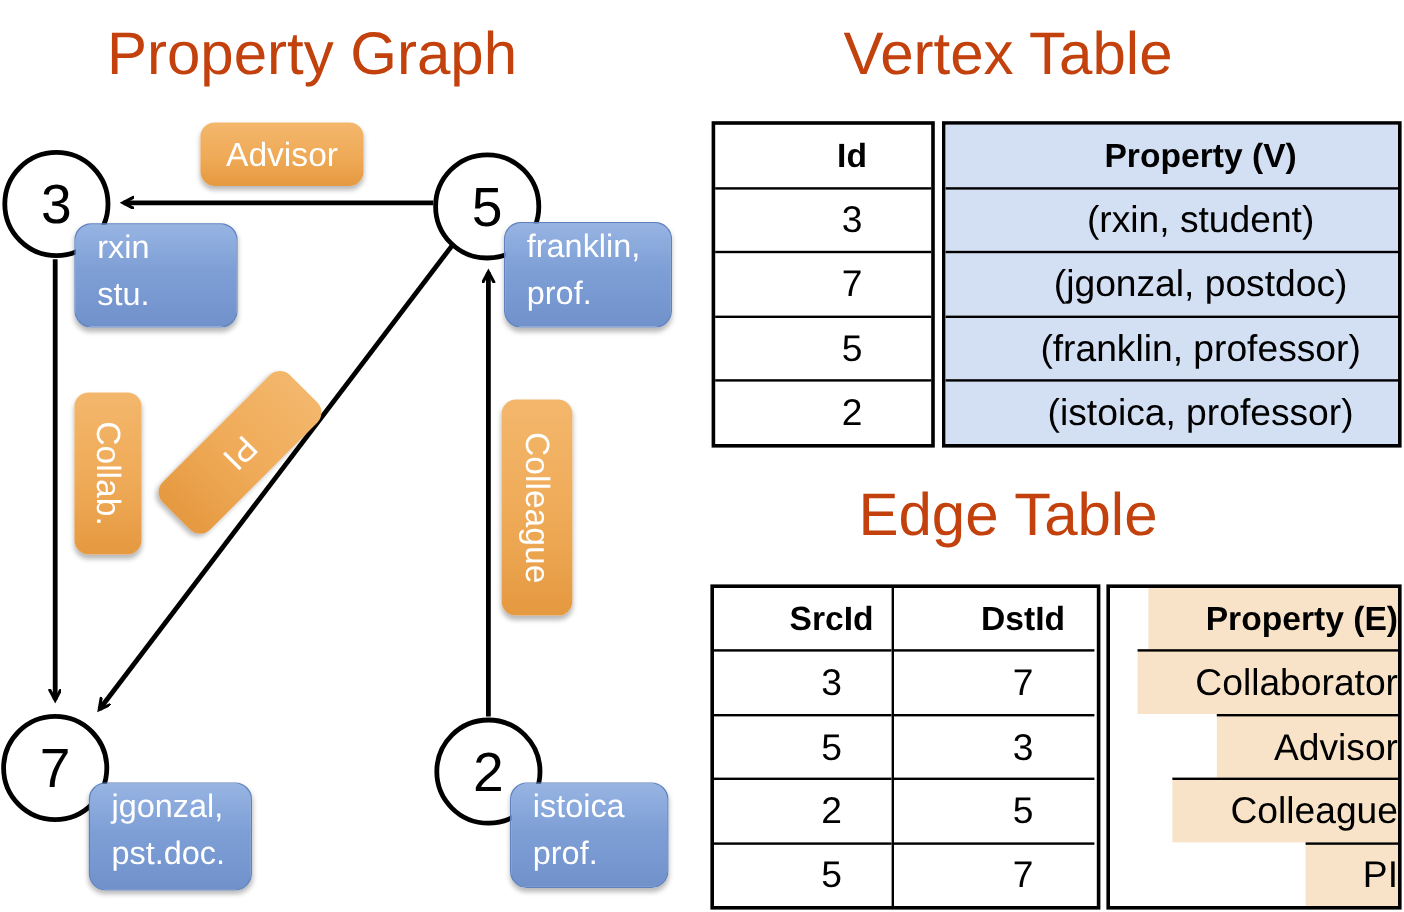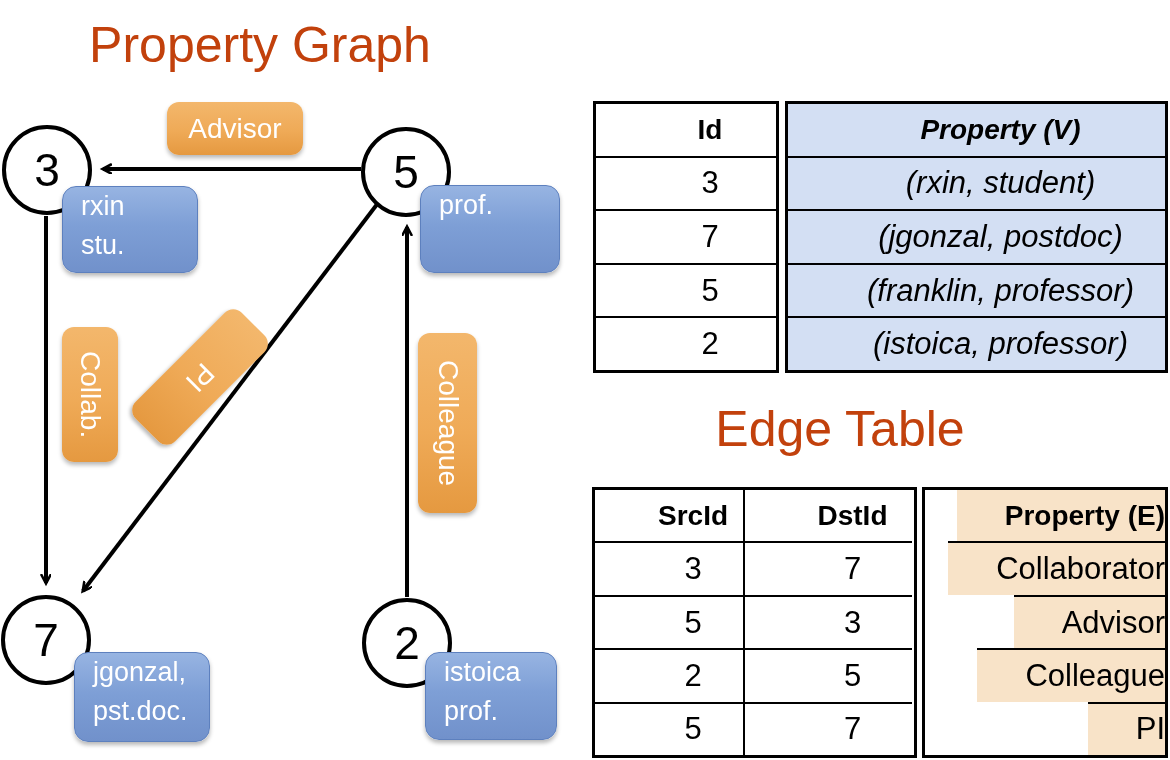--- a/index.html
+++ b/index.html
@@ -39,21 +39,21 @@
   .tcol{
     position:absolute;border:3px solid #000;box-sizing:border-box;
     display:flex;flex-direction:column;background:#fff;
   }
   .tcol .cell{
     flex:1;display:flex;align-items:center;justify-content:center;
     font-size:31px;box-sizing:border-box;padding-left:48px;
   }
   .tcol .cell + .cell{border-top:2px solid #000;}
   .tcol .cell.hdr{font-weight:bold;font-size:28px;}
-  .bluefill .cell{background:#d3dff3;font-style:italic;}
+  .bluefill .cell{background:#d3dff3;}
   .tanfill .cell{background:#f8e3c8;}
   .split{flex-direction:row;}
   .split .subcol{display:flex;flex-direction:column;flex:none;box-sizing:border-box;}
   .split .subcol + .subcol{border-left:2px solid #000;}
   .split .subcol .cell{flex:1;}
   svg.edges{position:absolute;left:0;top:0;}
 </style>
 </head>
 <body>
 
@@ -84,20 +84,21 @@
     </div>
   <div class="node" style="left:362px;top:598px;">
       <span>2</span>
     </div>
 
   <div class="vbox" style="left:62px;top:186px;width:136px;height:87px;">
     <div>rxin</div>
     <div>stu.</div>
   </div>
   <div class="vbox" style="left:420px;top:185px;width:140px;height:88px;">
+    <div>franklin,</div>
     <div>prof.</div>
   </div>
   <div class="vbox" style="left:74px;top:652px;width:136px;height:90px;">
     <div>jgonzal,</div>
     <div>pst.doc.</div>
   </div>
   <div class="vbox" style="left:425px;top:652px;width:132px;height:88px;">
     <div>istoica</div>
     <div>prof.</div>
   </div>
@@ -108,20 +109,21 @@
   <div class="ebox vert" style="left:62px;top:327px;width:56px;height:135px;">
     <span>Collab.</span>
   </div>
   <div class="ebox vert" style="left:172px;top:302px;width:56px;height:150px;transform:rotate(45deg);">
     <span>PI</span>
   </div>
   <div class="ebox vert" style="left:418px;top:333px;width:59px;height:180px;">
     <span>Colleague</span>
   </div>
 
+  <div class="title" style="left:640px;top:16px;width:400px;">Vertex Table</div>
 
   <div class="tcol" style="left:593px;top:101px;width:186px;height:272px;">
     <div class="cell hdr">Id</div>
     <div class="cell">3</div>
     <div class="cell">7</div>
     <div class="cell">5</div>
     <div class="cell">2</div>
   </div>
   <div class="tcol bluefill" style="left:785px;top:101px;width:383px;height:272px;">
     <div class="cell hdr">Property (V)</div>

